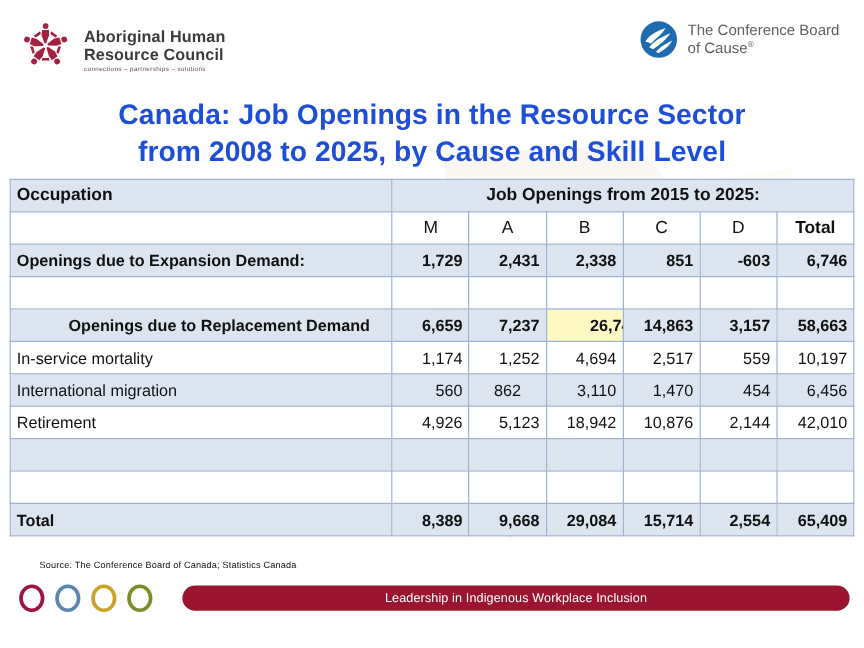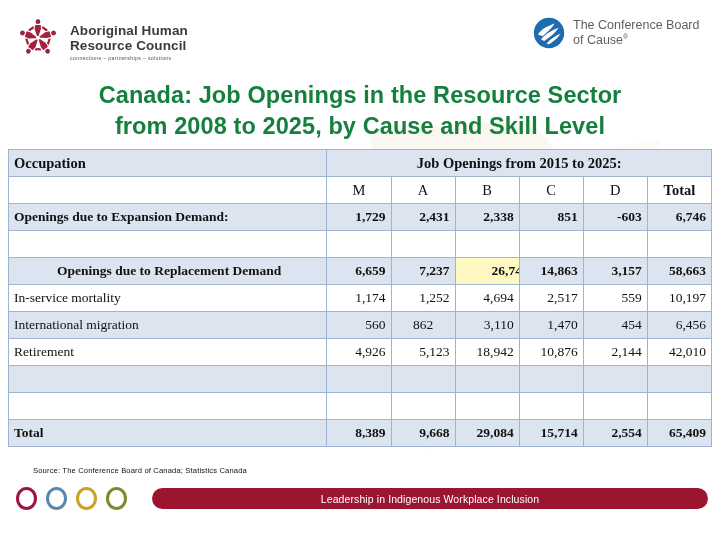--- a/index.html
+++ b/index.html
@@ -88,21 +88,20 @@
     z-index: 3;
   }
   .title .tline { display: block; }
 
   
   .table-wrap {
     position: absolute;
     left: 8px; top: 149px;
     width: 684px;
     z-index: 2;
-    font-family: Liberation Serif, serif;
   }
   table.jt {
     width: 704px;
     border-collapse: collapse;
     table-layout: fixed;
     font-size: 13.5px;
     color: #111111;
   }
   table.jt td {
     border: 1px solid #9db4d2;
@@ -245,21 +244,21 @@
       <path d="M17 33 C22 27, 28 24, 34 21 C31 27, 25 31, 20 34 Z" fill="#ffffff"></path>
     </svg>
     <div class="cbc-text">
       <div class="cbc-l1">The Conference Board</div>
       <div class="cbc-l2"><span>of Cause</span><sup>®</sup></div>
     </div>
   </div>
 
 </div>
 
-<div class="title" style="color: #15803d;">
+<div class="title" style="color: #1d4ed8;">
   <span class="tline">Canada: Job Openings in the Resource Sector</span>
   <span class="tline">from 2008 to 2025, by Cause and Skill Level</span>
 </div>
 
 <div class="table-wrap">
   <table class="jt">
     <colgroup>
       <col class="c-occ">
         <col class="c-num">
         <col class="c-num">

